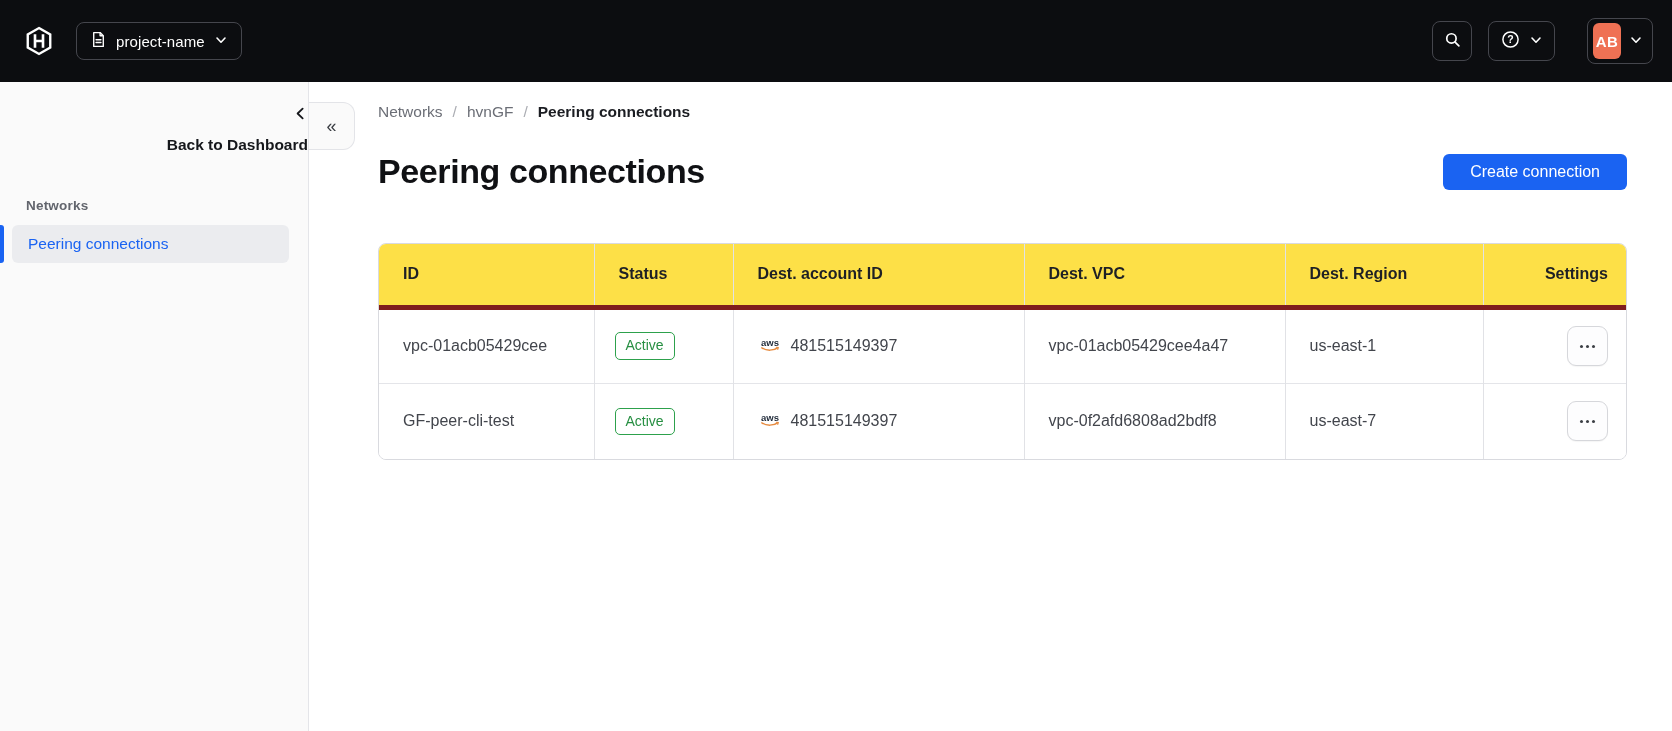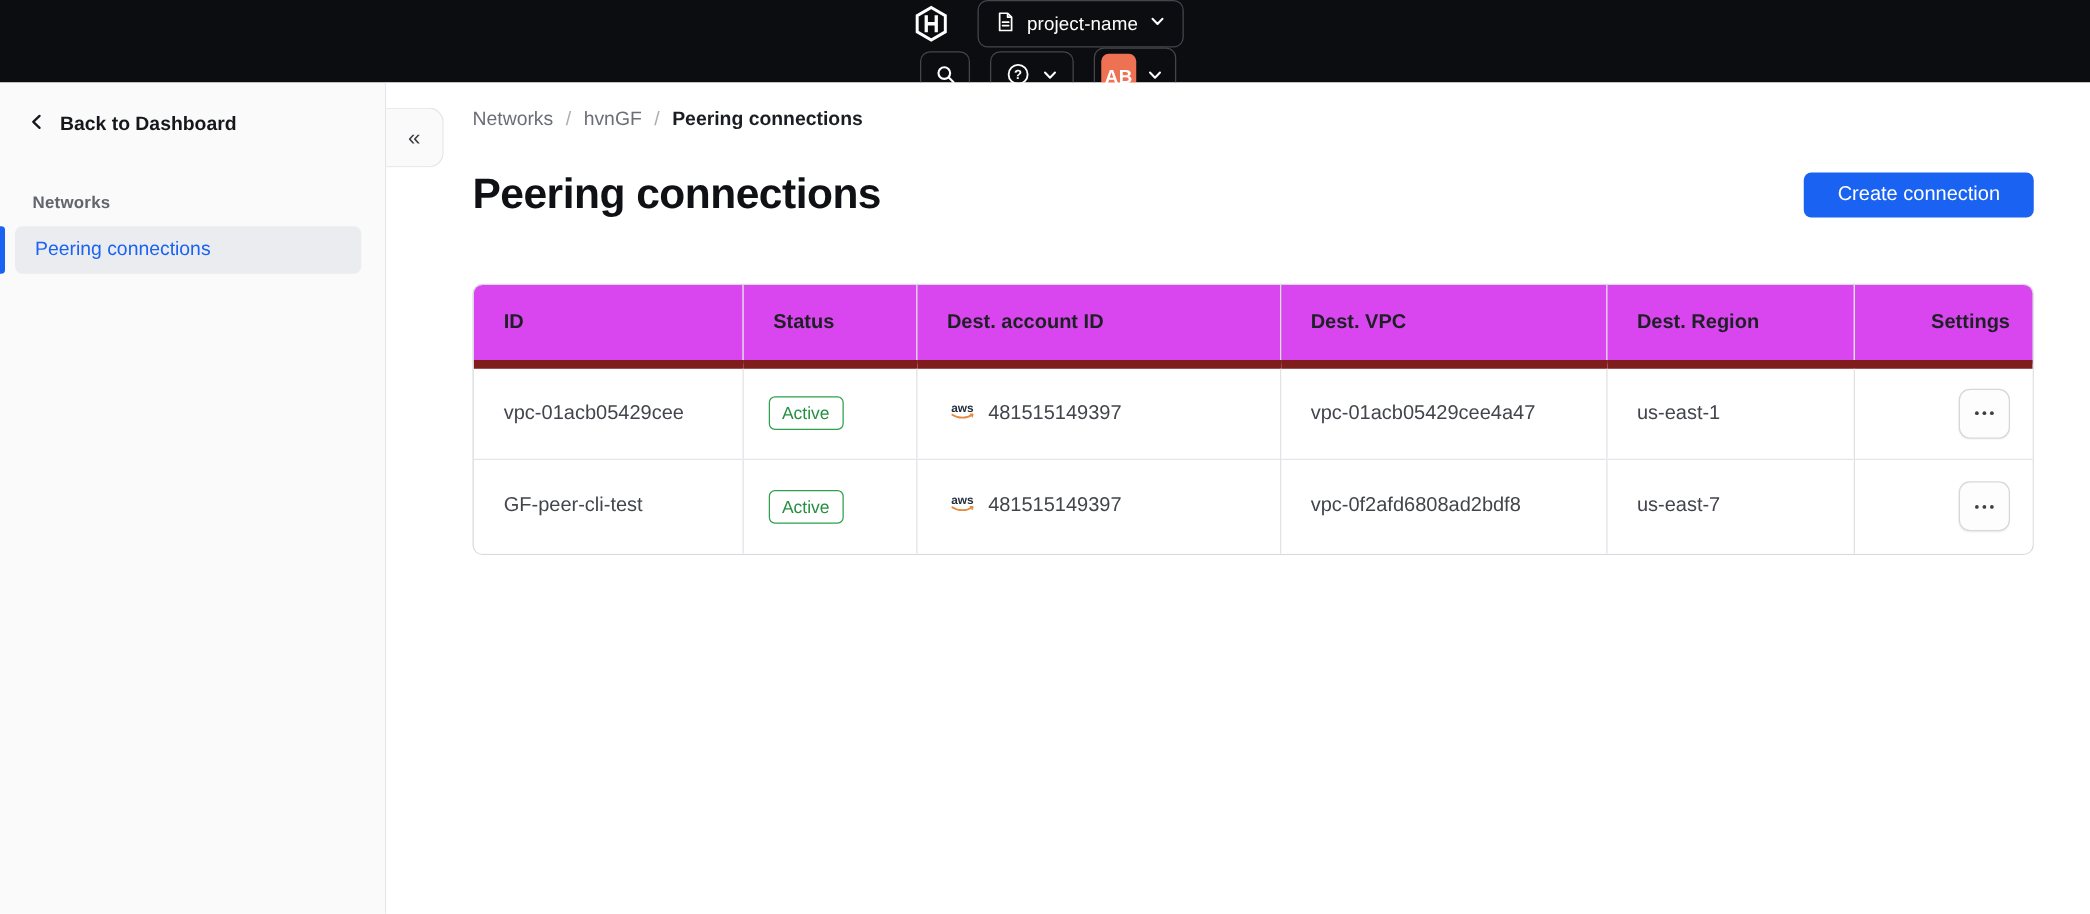--- a/index.html
+++ b/index.html
@@ -1,44 +1,44 @@
 <!DOCTYPE html>
 <html><head>
 <meta charset="utf-8">
 <style>
   * { box-sizing: border-box; margin: 0; padding: 0; }
   html,body { width:1672px; height:731px; overflow:hidden; background:#fff;
               font-family:"Liberation Sans", sans-serif; }
 
   
-  .topbar { height:66px; background:#0C0D10; display:flex; align-items:center;
-            justify-content:space-between; padding:0 19px 0 24px;flex-direction:column; }
+  .topbar { height:82px; background:#0C0D10; display:flex; align-items:center;
+            justify-content:space-between; padding:0 19px 0 24px; }
   .tb-left { display:flex; align-items:center; gap:22px; }
   .tb-right { display:flex; align-items:center; gap:16px; }
   .logo { width:30px; height:30px; display:flex; align-items:center; }
   .tb-btn { display:flex; align-items:center; justify-content:center; gap:9px;
             height:40px; border:1px solid #45464D; border-radius:8px;
             background:transparent; color:#fff; cursor:pointer; }
   .proj-btn { height:38px; padding:0 13px; gap:9px; font-size:15px; font-weight:500;
               color:#fff; letter-spacing:.1px; }
   .search-btn { width:40px; }
   .help-btn { width:67px; }
-  .avatar-btn { width:66px; height:46px; gap:8px; padding:0 9px 0 5px; }
+  .avatar-btn { width:66px; height:46px; gap:8px; padding:0 9px 0 5px;margin-left:16px; }
   .avatar-chip { width:36px; height:36px; border-radius:6px; background:#EF7154;
                  color:#fff; font-size:15px; font-weight:600; display:flex;
                  align-items:center; justify-content:center; letter-spacing:.3px; }
 
   
   .shell { display:flex; height:665px; }
 
   
   .sidebar { position:relative; width:309px; background:#FAFAFA;
              border-right:1px solid #E4E5E9; flex:none; }
-  .back-link { display:flex; align-items:center; gap:11px; margin:24px 0 0 22px;
-               font-size:15.5px; font-weight:600; color:#15171B; cursor:pointer; }
+  .back-link { display:flex; align-items:flex-end; gap:11px; margin:24px 0 0 22px;
+               font-size:15.5px; font-weight:600; color:#15171B; cursor:pointer;flex-direction:column; }
   .side-section { margin:44px 0 12px 26px; font-size:13.5px; font-weight:600;
                   color:#62656D; letter-spacing:.2px; }
   .nav-item-wrap { position:relative; width:100%; height:38px; }
   .nav-accent { position:absolute; left:0; top:0; width:4px; height:38px;
                 background:#1A63F2; border-radius:0 3px 3px 0; }
   .nav-item { position:absolute; left:12px; right:19px; top:0; height:38px;
               background:#EBECEF; border-radius:6px; display:flex; align-items:center;
               padding-left:16px; color:#1A63F2; font-size:15.5px; font-weight:500;
               cursor:pointer; }
 
@@ -59,22 +59,22 @@
                margin-top:30px; }
   .page-title { font-size:34px; font-weight:700; color:#101114; letter-spacing:-.4px; }
   .primary-btn { height:36px; padding:0 27px; background:#1A63F2; border:none;
                  border-radius:6px; color:#fff; font-size:16px; font-weight:500;
                  font-family:inherit; cursor:pointer; }
 
   
   .table-wrap { margin-top:52px; width:1249px; border:1px solid #D9DADF;
                 border-radius:8px; overflow:hidden; background:#fff; }
   table { width:1249px; border-collapse:collapse; table-layout:fixed; }
-  th { height:63px; background:#d946ef; text-align:left; padding:0 0 0 24px;
-       font-size:16px; font-weight:600; color:#1E2025; border-bottom:7px solid #7f1d1d; }
+  th { height:63px; background:#fde047; text-align:left; padding:0 0 0 24px;
+       font-size:16px; font-weight:600; color:#1E2025; border-bottom:5px solid #7f1d1d; }
   td { height:76px; padding:0 0 0 24px; font-size:16px; color:#42454C; background:#fff; }
   tbody tr + tr td { border-top:1px solid #E4E5E9; }
   th + th, td + td { border-left:1px solid #E1E2E6; }
   th.col-settings, td.col-settings { text-align:right; padding:0 20px 0 0; }
   td.col-status { padding-left:20px; }
   td.col-account { }
 
   .badge-ok { display:inline-block; border:1px solid #2DA14C; color:#278F42;
               border-radius:5px; padding:4px 10px 5px; font-size:14px; font-weight:500;
               line-height:1.15; background:#fff; }

